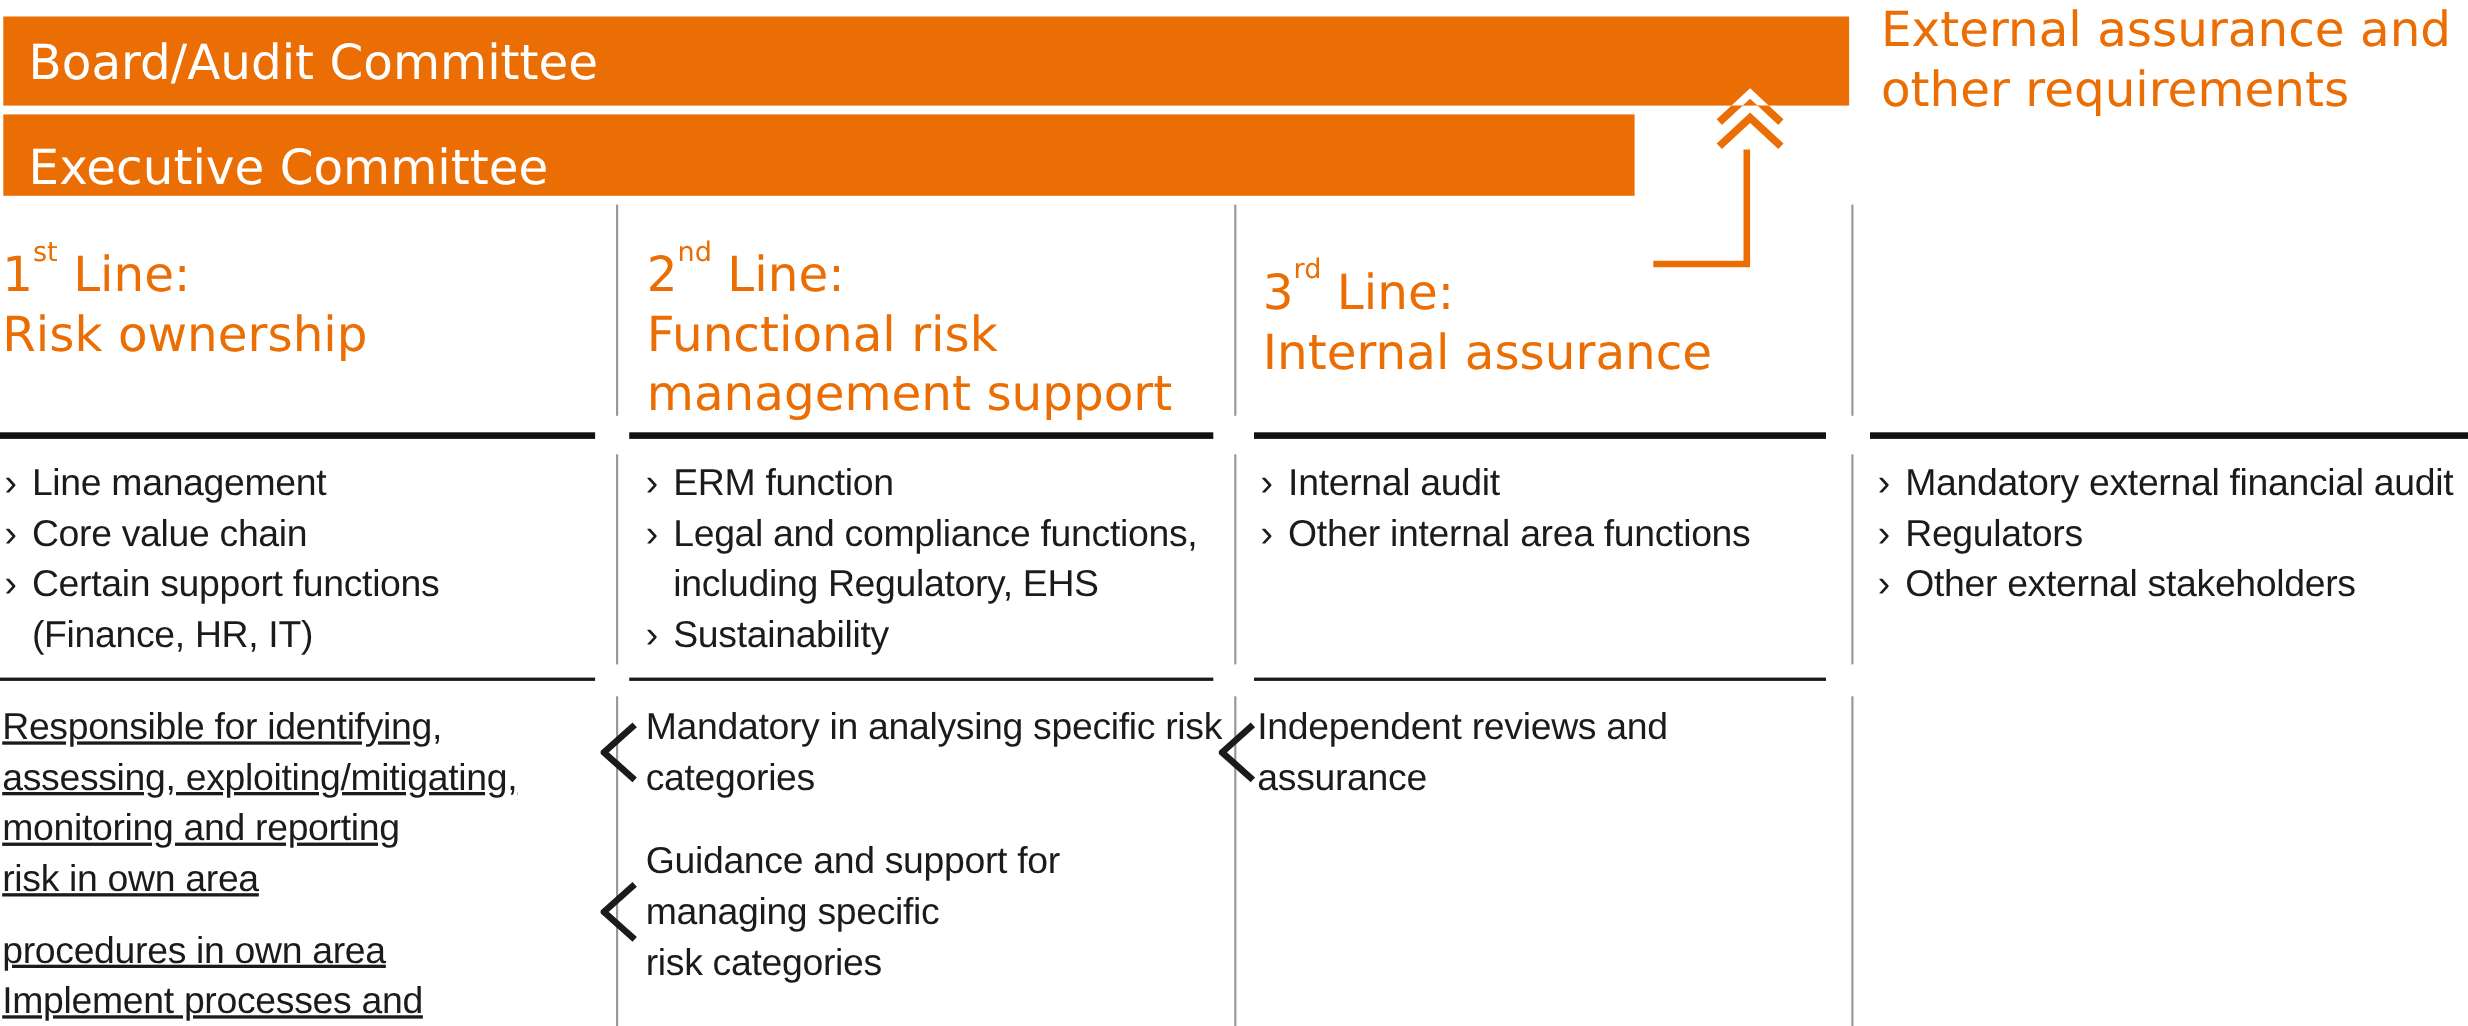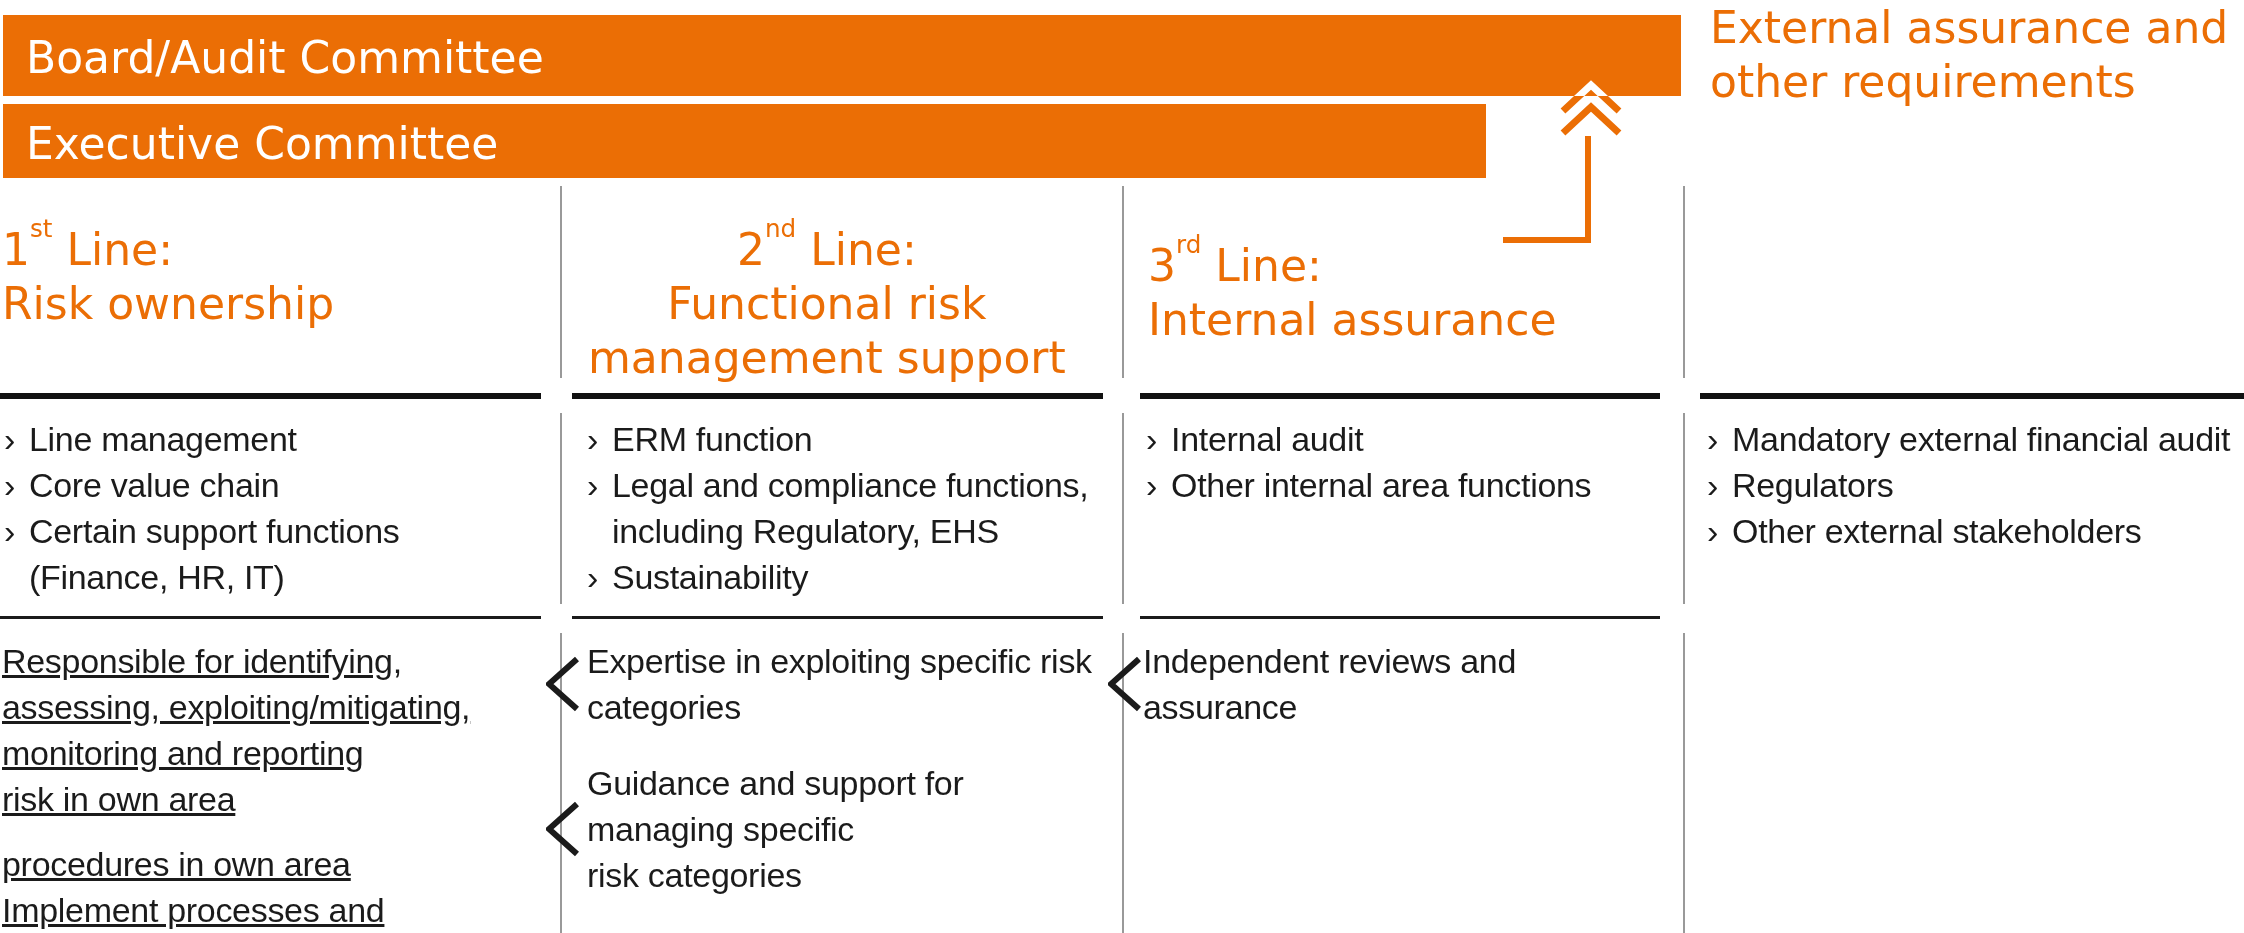--- a/index.html
+++ b/index.html
@@ -3,21 +3,21 @@
 <meta charset="utf-8">
 <style>
   html,body { margin:0; padding:0; background:#ffffff; }
   body { width:2244px; height:933px; overflow:hidden; }
   .canvas { position:relative; width:1791px; height:933px;
             font-family:"Liberation Sans", sans-serif; background:#fff; }
 
   
   .bar { position:absolute; left:3px; background:#EB6E05; display:flex; align-items:center; }
   .bar1 { top:15px;  width:1678px; height:81px; }
-  .bar2 { top:104px; width:1483px; height:74px; }
+  .bar2 { top:104px; width:1483px; height:74px;align-items:flex-end; }
   .bar-label { font-family:"DejaVu Sans", sans-serif; font-size:44px; color:#ffffff;
                padding-left:23px; padding-top:4px; white-space:nowrap; }
 
   
   .hdr { position:absolute; font-family:"DejaVu Sans", sans-serif; color:#EB6E05;
          font-size:44px; line-height:54px; white-space:nowrap; }
   .hdr sup { font-size:0.56em; position:relative; top:-0.48em; }
 
   
   .body-txt { font-size:34px; line-height:46px; color:#1b1b1b; letter-spacing:-0.3px;
@@ -114,21 +114,21 @@
             <div>monitoring and reporting</div>
             <div>risk in own area</div>
           </div>
           <div class="note" style="margin-top: 19px;">
             <div>procedures in own area</div>
             <div>Implement processes and</div>
           </div>
         </div>
       </div>
       <div>
-        <div class="hdr" style="left: 588px; top: 214px; text-align: center;">
+        <div class="hdr" style="left: 588px; top: 214px;">
           <div><span>2</span><sup>nd</sup><span> Line:</span></div>
           <div>Functional risk</div>
           <div>management support</div>
         </div>
         <div class="list body-txt" style="left: 587px;">
           <div class="list-item">
             <span class="bullet">›</span>
             <div>ERM function</div>
           </div>
           <div class="list-item">
@@ -142,21 +142,21 @@
           </div>
         </div>
         <svg class="note-chevron" width="34" height="56" viewBox="0 0 34 56" style="left: 546px; top: 656px;">
           <path d="M31,3 L3,28 L31,53" fill="none" stroke="#1b1b1b" stroke-width="6"></path>
         </svg>
         <svg class="note-chevron" width="34" height="56" viewBox="0 0 34 56" style="left: 546px; top: 801px;">
           <path d="M31,3 L3,28 L31,53" fill="none" stroke="#1b1b1b" stroke-width="6"></path>
         </svg>
         <div class="notes body-txt" style="left: 587px;">
           <div class="note" style="margin-top: 0px;">
-            <div>Expertise in exploiting specific risk</div>
+            <div>Mandatory in analysing specific risk</div>
             <div>categories</div>
           </div>
           <div class="note" style="margin-top: 30px;">
             <div>Guidance and support for</div>
             <div>managing specific</div>
             <div>risk categories</div>
           </div>
         </div>
       </div>
       <div>

